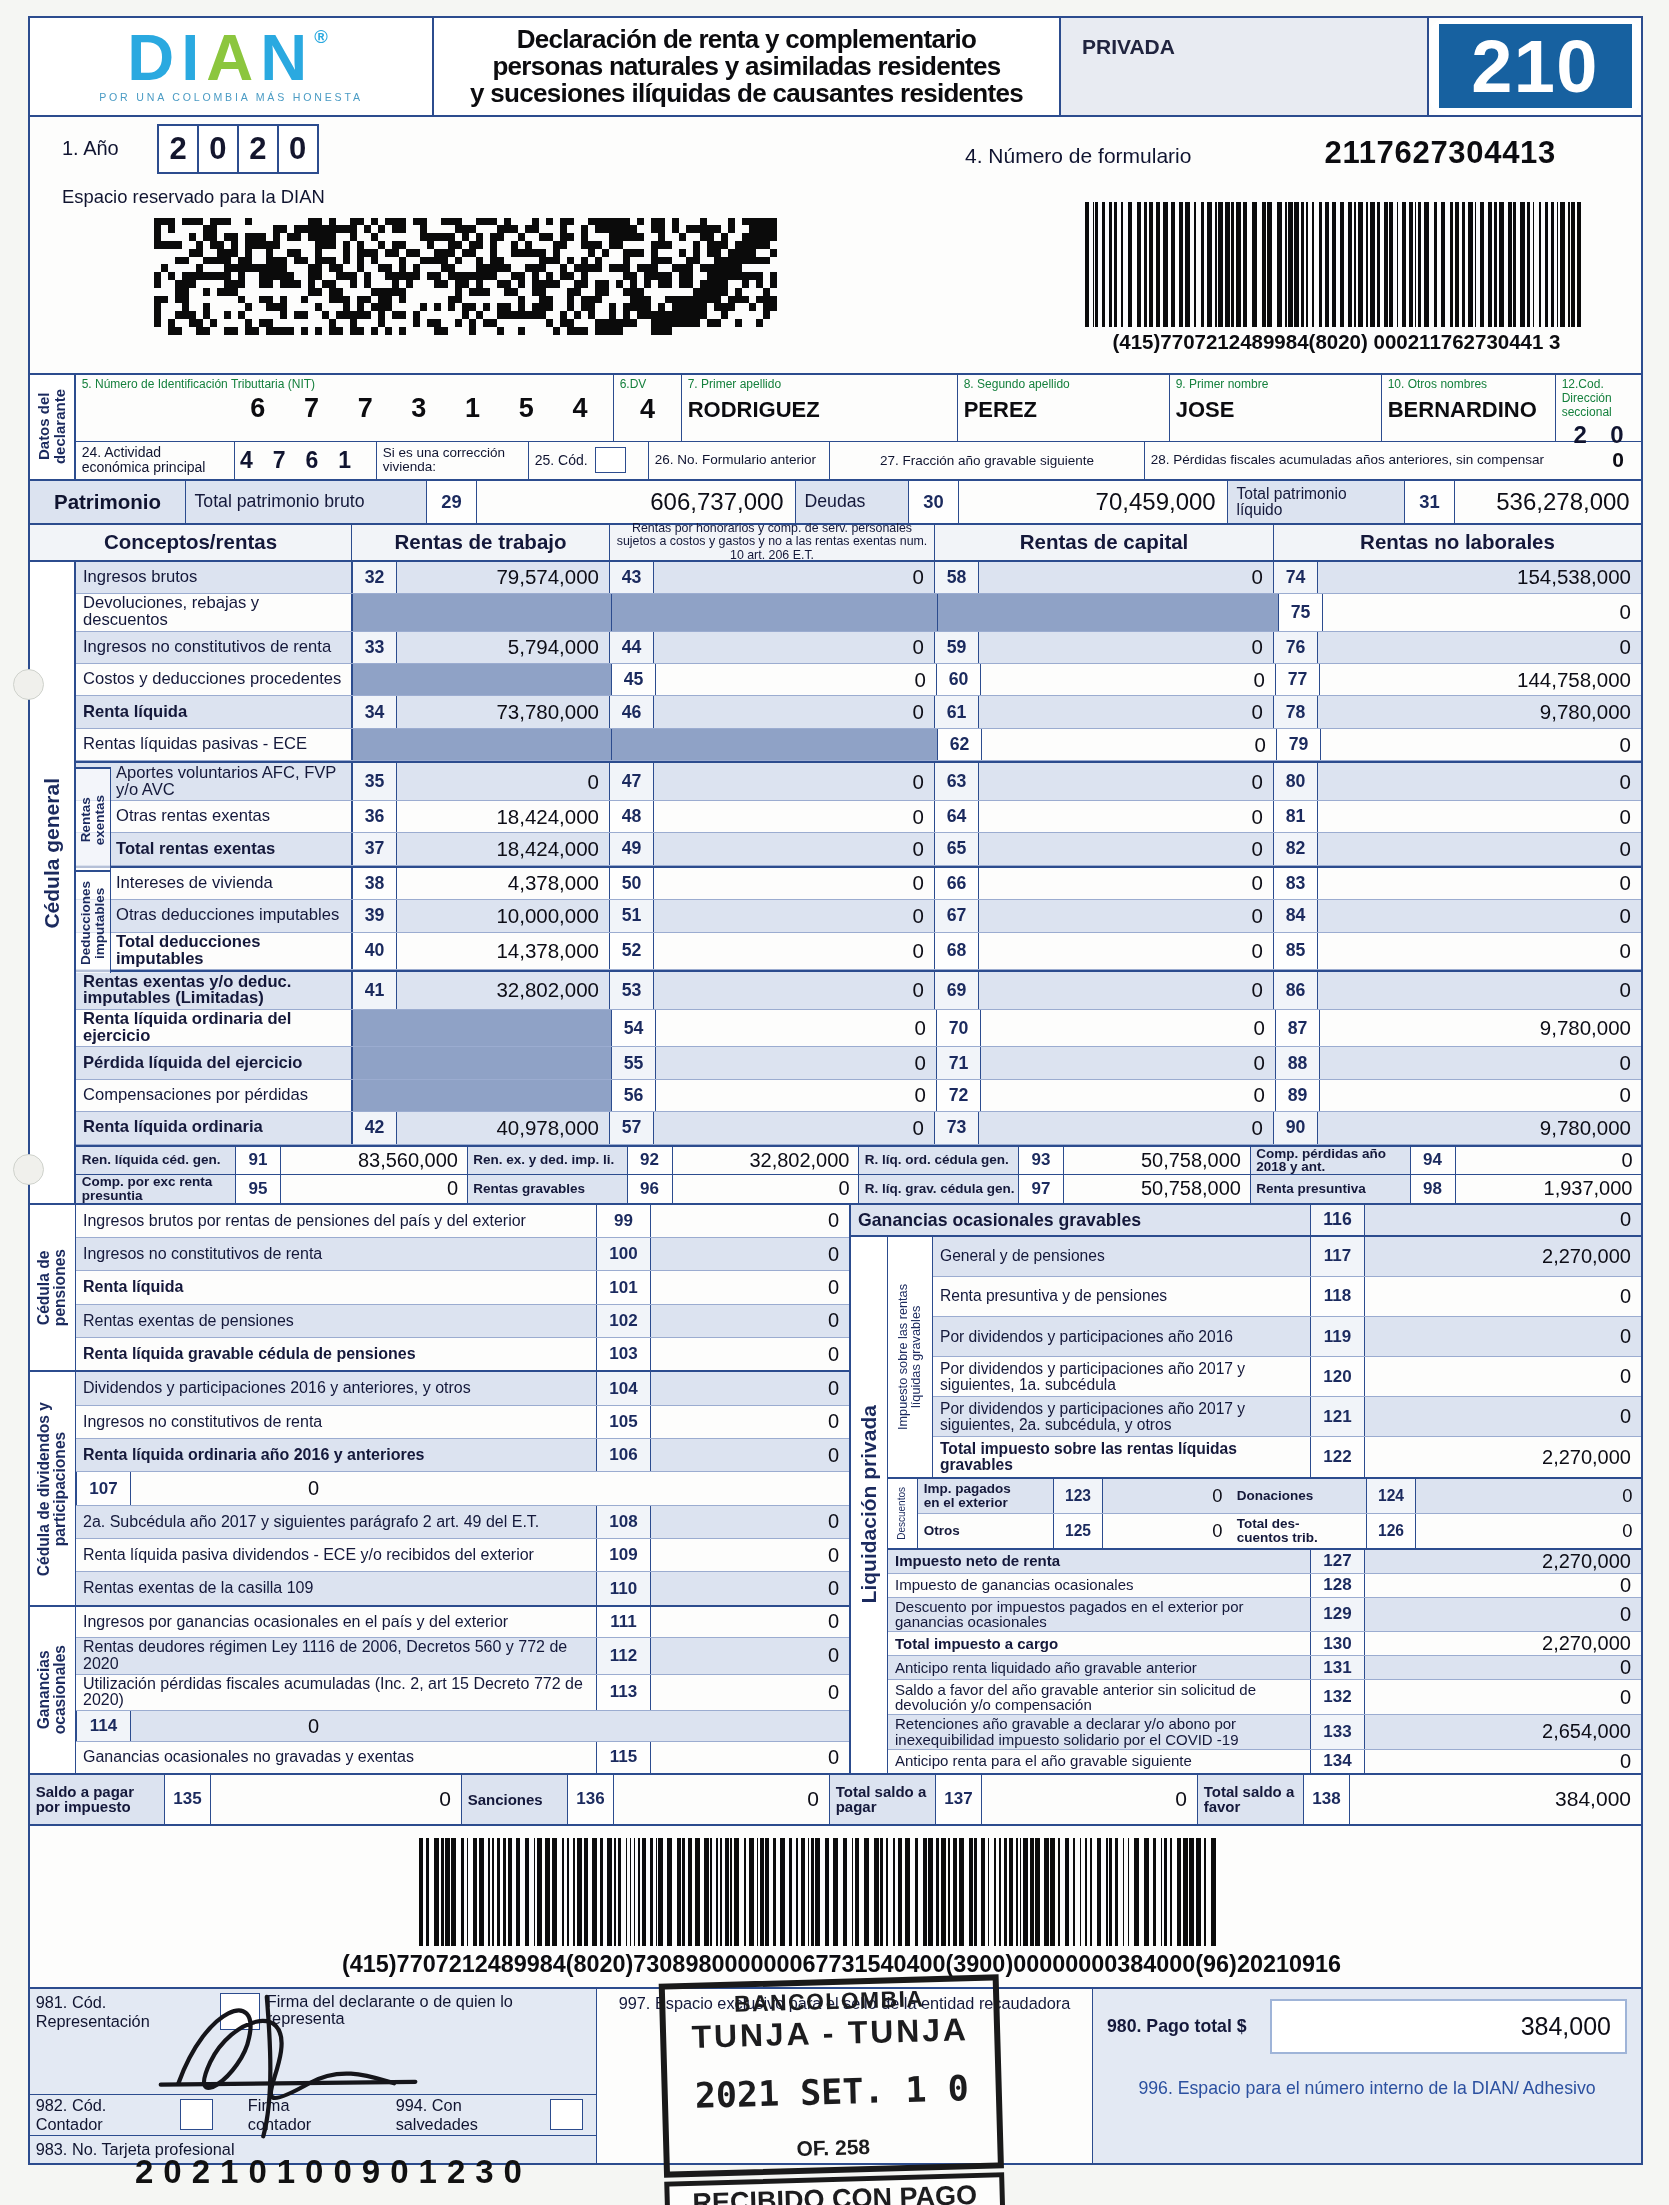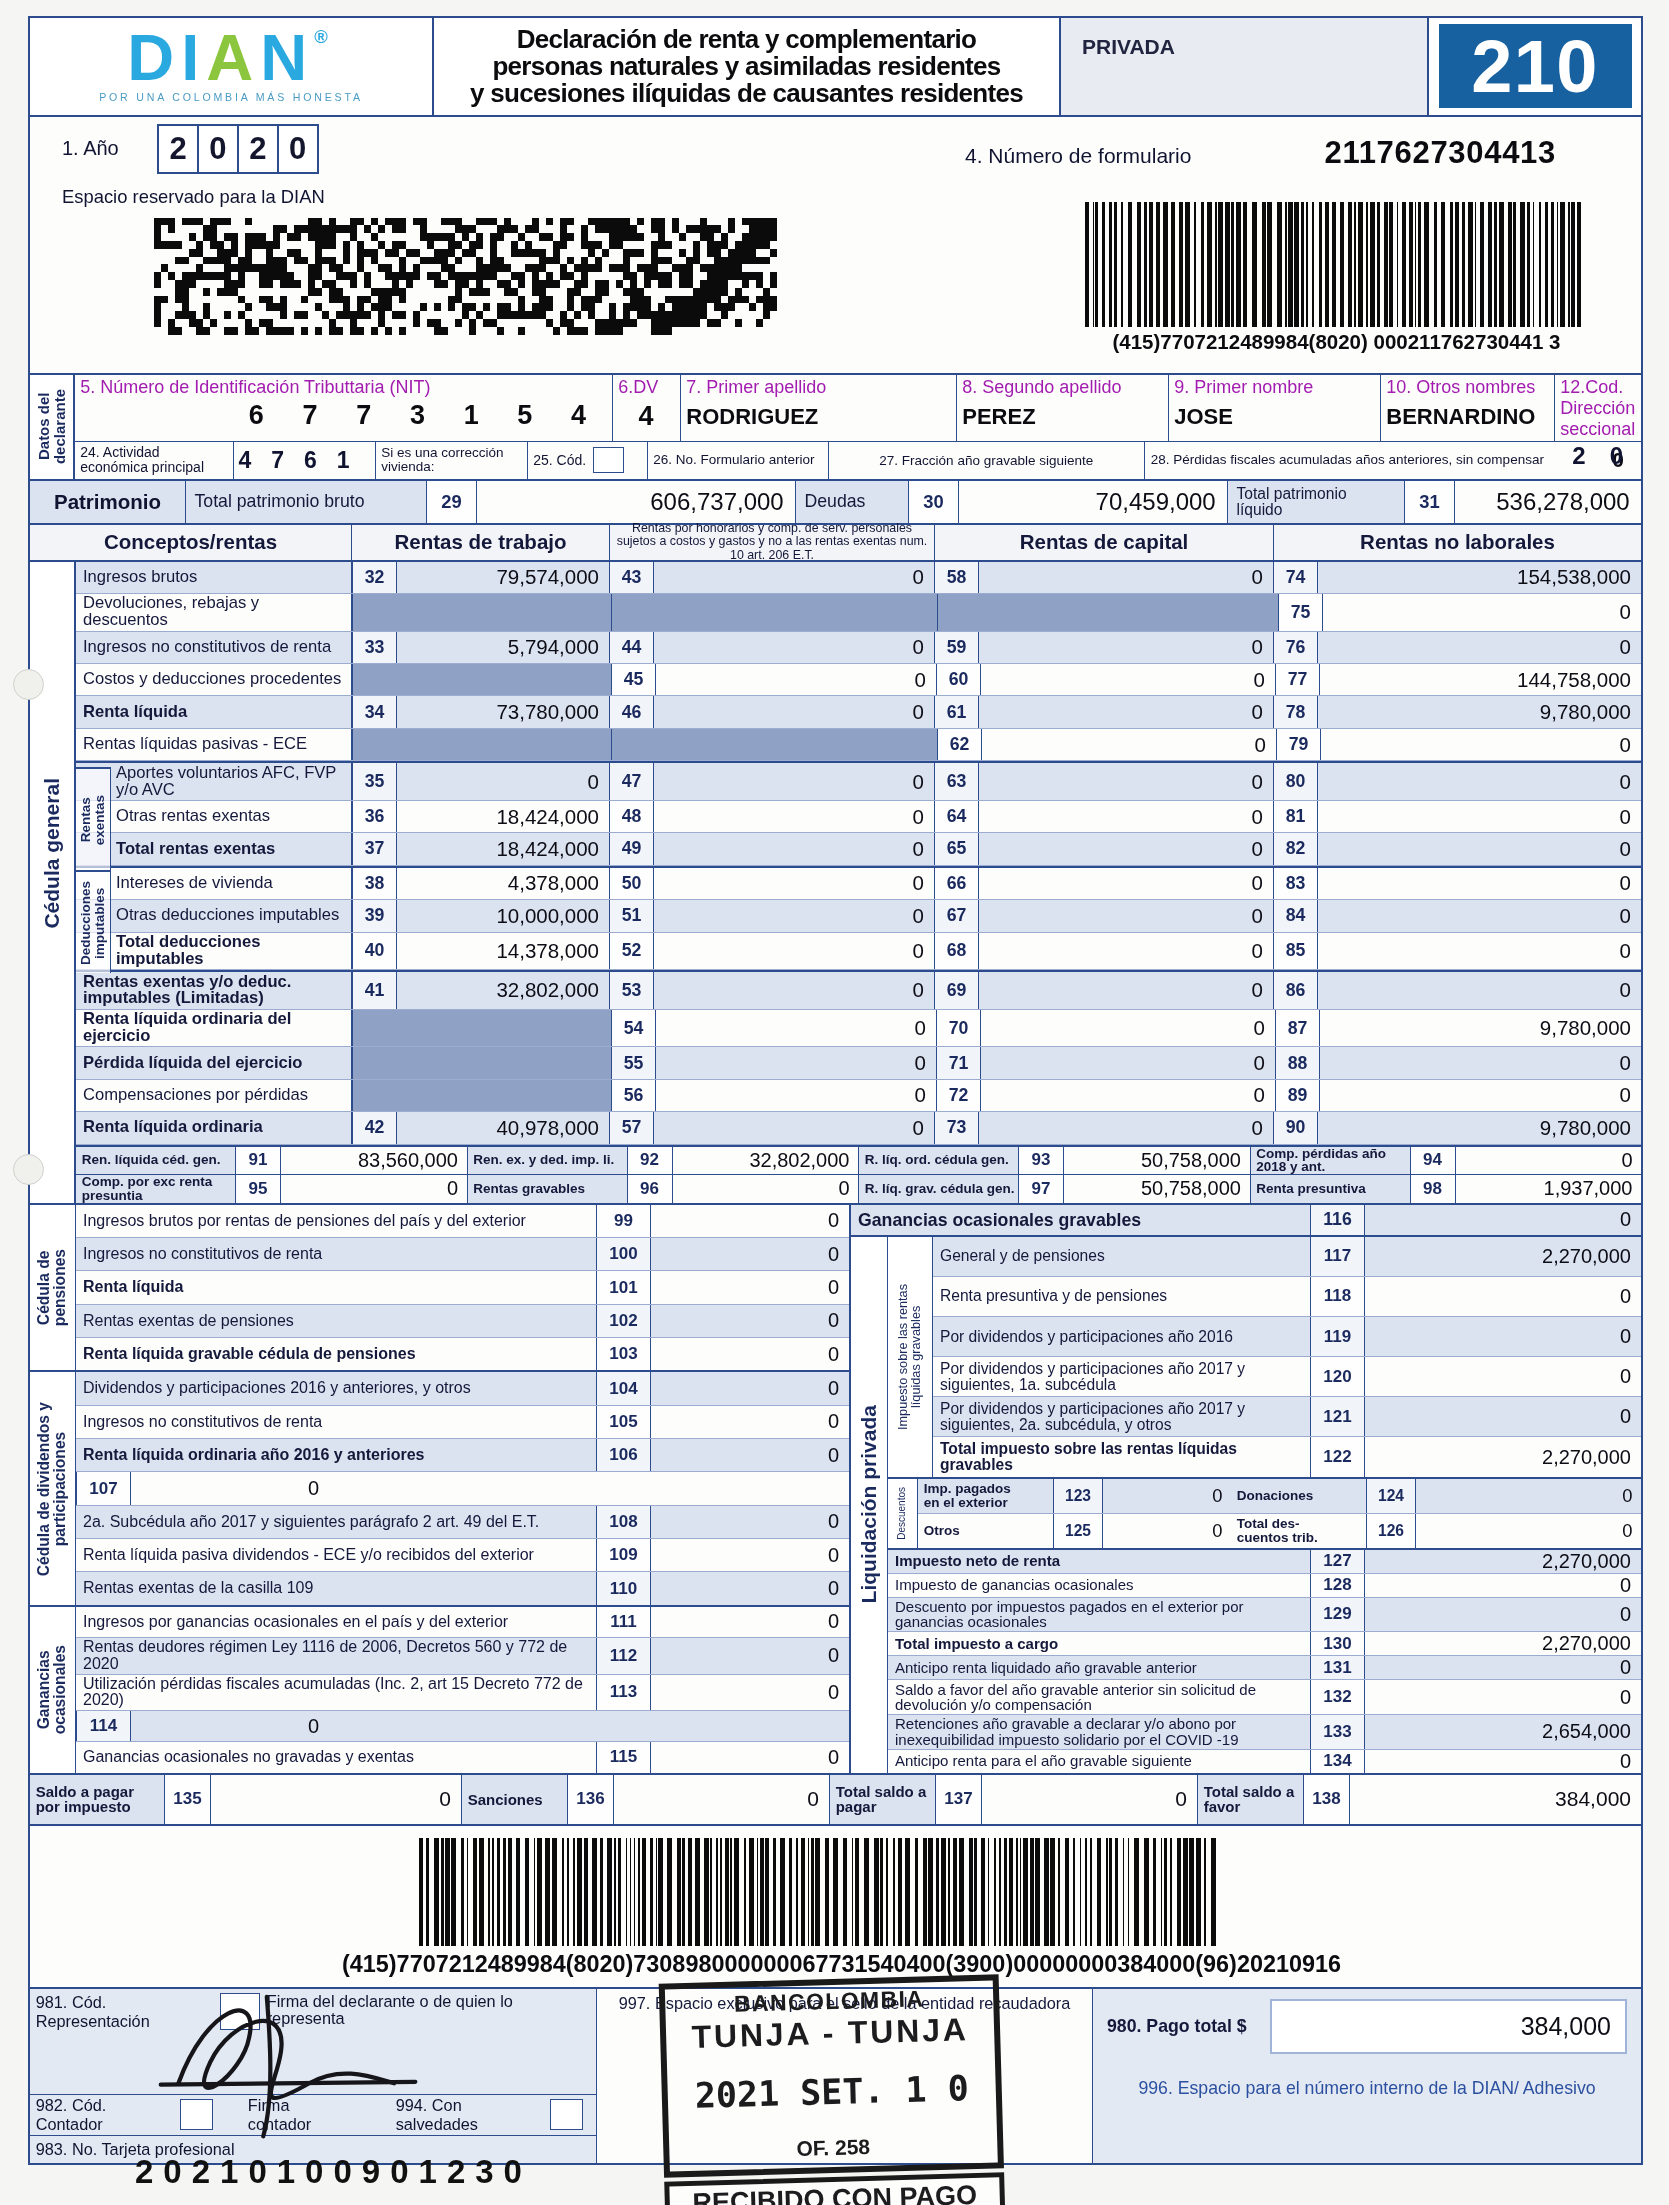--- a/index.html
+++ b/index.html
@@ -51,21 +51,21 @@
   
   .row-datos{height:106px;display:flex;border-bottom:2.1px solid var(--ln);}
   .vstrip{background:#fff;border-right:2.1px solid var(--ln);display:flex;align-items:center;justify-content:center;}
   .vtxt{writing-mode:vertical-rl;transform:rotate(180deg);text-align:center;white-space:pre-line;font-weight:bold;color:#1b2a5e;line-height:1.05;}
   .datos-strip{width:46px;}
   .datos-strip .vtxt{font-size:15px;}
   .datos-main{flex:1;display:flex;flex-direction:column;}
   .datos-r1{height:67px;display:flex;border-bottom:1.4px solid var(--ln);}
   .dcell{border-right:1.4px solid var(--ln);padding:2.8px 5.7px;position:relative;}
   .dcell:last-child{border-right:none;}
-  .dlabel{font-size:18px;color:#a21caf;}
+  .dlabel{font-size:12px;color:#15803d;}
   .dvalue{font-size:22px;font-weight:bold;color:#0c0c10;margin-top:5.7px;}
   .nit-cell{width:538px;}
   .nit-digits{text-align:right;font-size:27px;letter-spacing:15.6px;padding-right:4.2px;margin-top:1.4px;font-weight:bold;}
   .dv-cell{width:68px;}
   .dv-val{text-align:center;font-size:27px;font-weight:bold;margin-top:2.8px;}
   .ap1-cell{width:276px;}
   .ap2-cell{width:212px;}
   .nom-cell{width:212px;}
   .otros-cell{width:174px;}
   .dir-cell{flex:1;}

